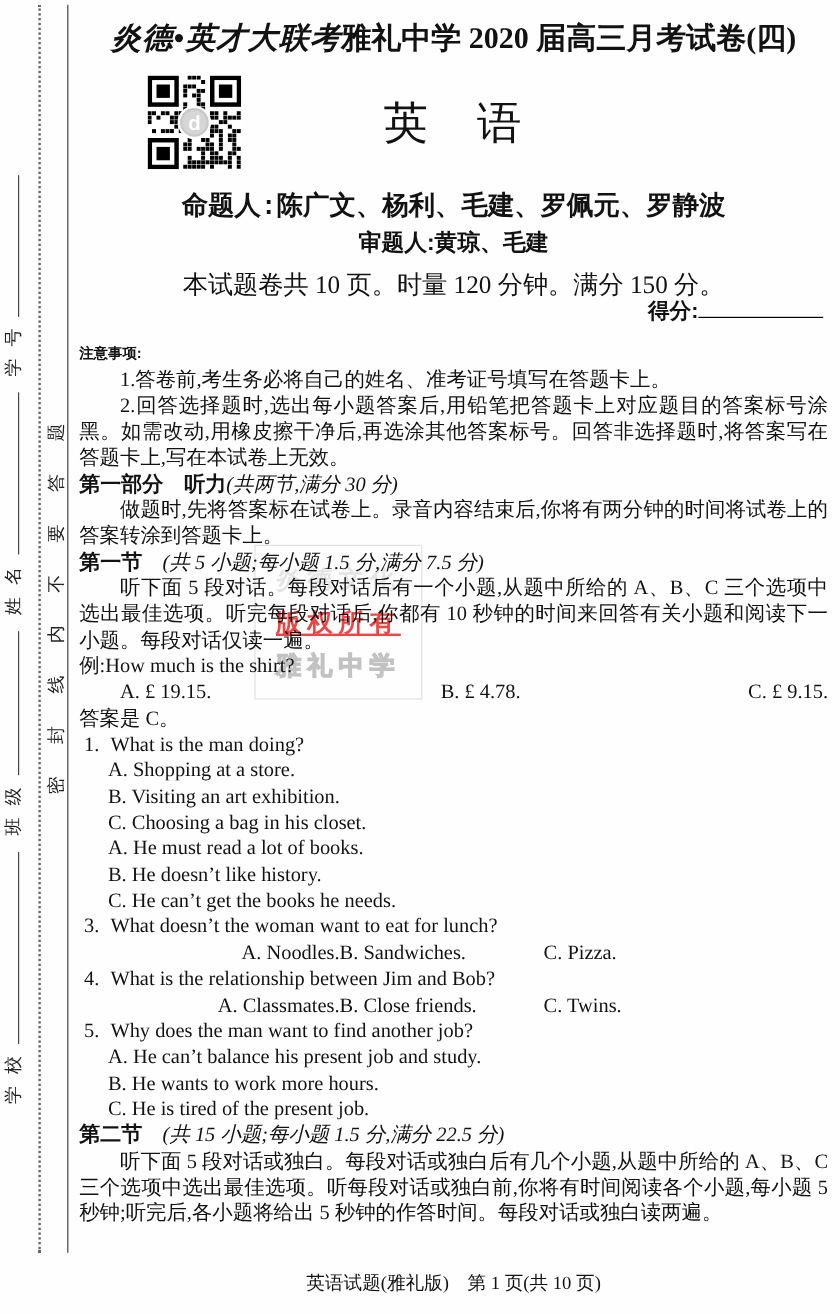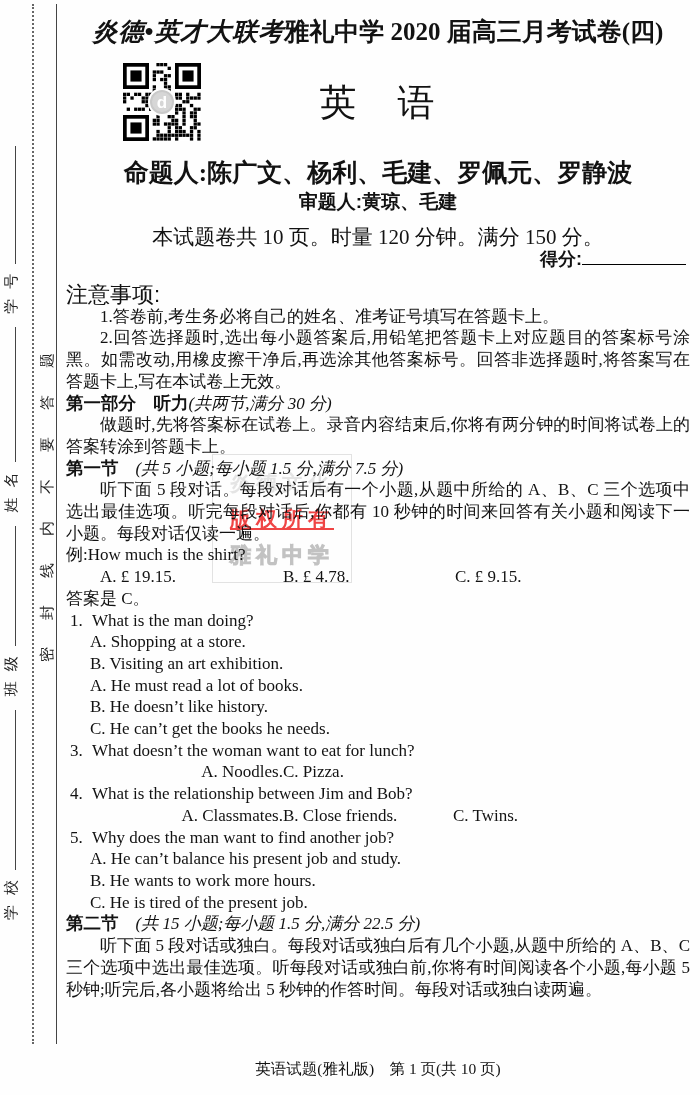--- a/index.html
+++ b/index.html
@@ -27,45 +27,45 @@
   .wm .w2{color:#ef4444;text-decoration:underline;}
   .wm .w3{color:#d0d0d0;-webkit-text-stroke:1px #c2c2c2;color:#efefef;}
 
   
   .content{position:absolute;left:66px;top:0;width:624px;height:857px;z-index:1;}
   .title{position:absolute;top:15px;left:0;width:100%;text-align:center;
          font-size:25px;font-weight:bold;white-space:nowrap;}
   .title .brush{font-style:italic;font-weight:900;letter-spacing:1px;}
   .qr{position:absolute;left:57px;top:63px;width:78px;height:78px;}
   .subject{position:absolute;top:78px;left:0;width:100%;text-align:center;font-size:37px;letter-spacing:2px;}
-  .setters{position:absolute;top:156px;left:0;width:100%;text-align:center;font-weight:bold;font-size:25px;
-           font-family:Liberation Serif, serif;}
+  .setters{position:absolute;top:156px;left:0;width:100%;text-align:center;font-weight:bold;font-size:22px;
+           font-family:Liberation Mono, monospace;}
   .reviewers{position:absolute;top:189px;left:0;width:100%;text-align:center;font-weight:bold;font-size:19px;
            font-family:"Liberation Sans","DejaVu Sans",sans-serif;}
   .info{position:absolute;top:223px;left:0;width:100%;text-align:center;font-size:21px;}
   .score{position:absolute;top:247px;right:4px;font-weight:bold;font-size:18px;
          font-family:"Liberation Sans","DejaVu Sans",sans-serif;}
   .score .line{display:inline-block;width:104px;height:15px;border-bottom:1.6px solid #000;}
 
   .body{position:absolute;top:284px;left:0;width:624px;font-size:17px;line-height:21.7px;}
   .body p{margin:0;}
   .ind{text-indent:2em;text-align:justify;}
   .bold{font-weight:bold;}
   .hd .bold{font-family:"Liberation Sans","DejaVu Sans",sans-serif;font-size:17.5px;}
   .kai{font-style:italic;}
   .q{padding-left:4px;}
   .qnum{display:inline-block;width:22px;}
   .opt{padding-left:24px;}
   .optrow{display:flex;padding-left:26px;}
   .optrow .o1{width:191px;text-align:right;}
   .optrow .o2{width:170px;}
-  .exrow{display:flex;padding-left:34px;}
+  .exrow{display:flex;padding-left:34px;justify-content:space-between;}
   .exrow .o1{width:183px;}
   .exrow .o2{width:172px;}
-  .noticehead{font-family:"Liberation Sans","DejaVu Sans",sans-serif;font-weight:normal;font-size:22px;}
+  .noticehead{font-family:"Liberation Sans","DejaVu Sans",sans-serif;font-weight:bold;font-size:12px;}
 
   .footer{position:absolute;top:1059px;left:0;width:100%;text-align:center;font-size:15.5px;}
 </style>
 </head>
 <body>
 
 <div class="sheet">
 
   <div class="seal-dotted"></div>
   <div class="seal-solid"></div>
@@ -250,28 +250,30 @@
       <div class="exrow">
         <span class="o1">A. £ 19.15.</span>
         <span class="o2">B. £ 4.78.</span>
         <span class="o3">C. £ 9.15.</span>
       </div>
       <p>答案是 C。</p>
 
       <p class="q"><span class="qnum">1.</span><span>What is the man doing?</span></p>
       <p class="opt">A. Shopping at a store.</p>
       <p class="opt">B. Visiting an art exhibition.</p>
+      <p class="opt">C. Choosing a bag in his closet.</p>
 
       <p class="opt">A. He must read a lot of books.</p>
       <p class="opt">B. He doesn’t like history.</p>
       <p class="opt">C. He can’t get the books he needs.</p>
 
       <p class="q"><span class="qnum">3.</span><span>What doesn’t the woman want to eat for lunch?</span></p>
       <div class="optrow">
         <span class="o1">A. Noodles.</span>
+        <span class="o2">B. Sandwiches.</span>
         <span class="o3">C. Pizza.</span>
       </div>
 
       <p class="q"><span class="qnum">4.</span><span>What is the relationship between Jim and Bob?</span></p>
       <div class="optrow">
         <span class="o1">A. Classmates.</span>
         <span class="o2">B. Close friends.</span>
         <span class="o3">C. Twins.</span>
       </div>
 

